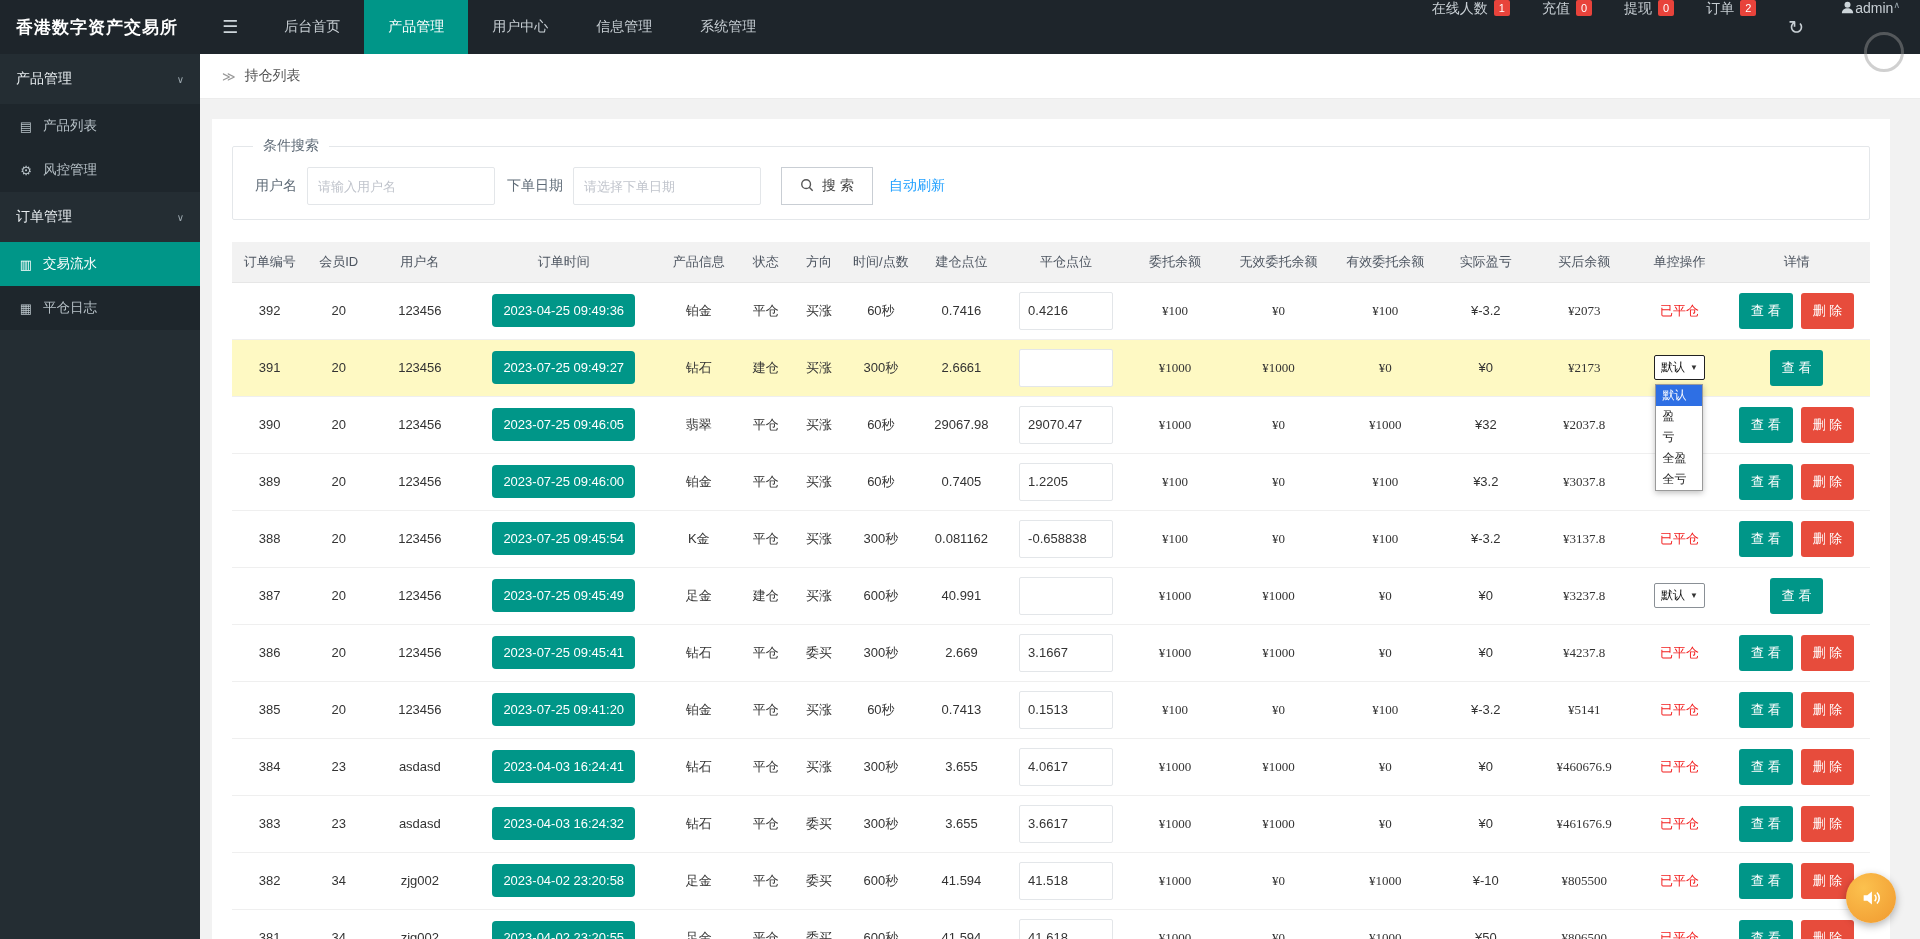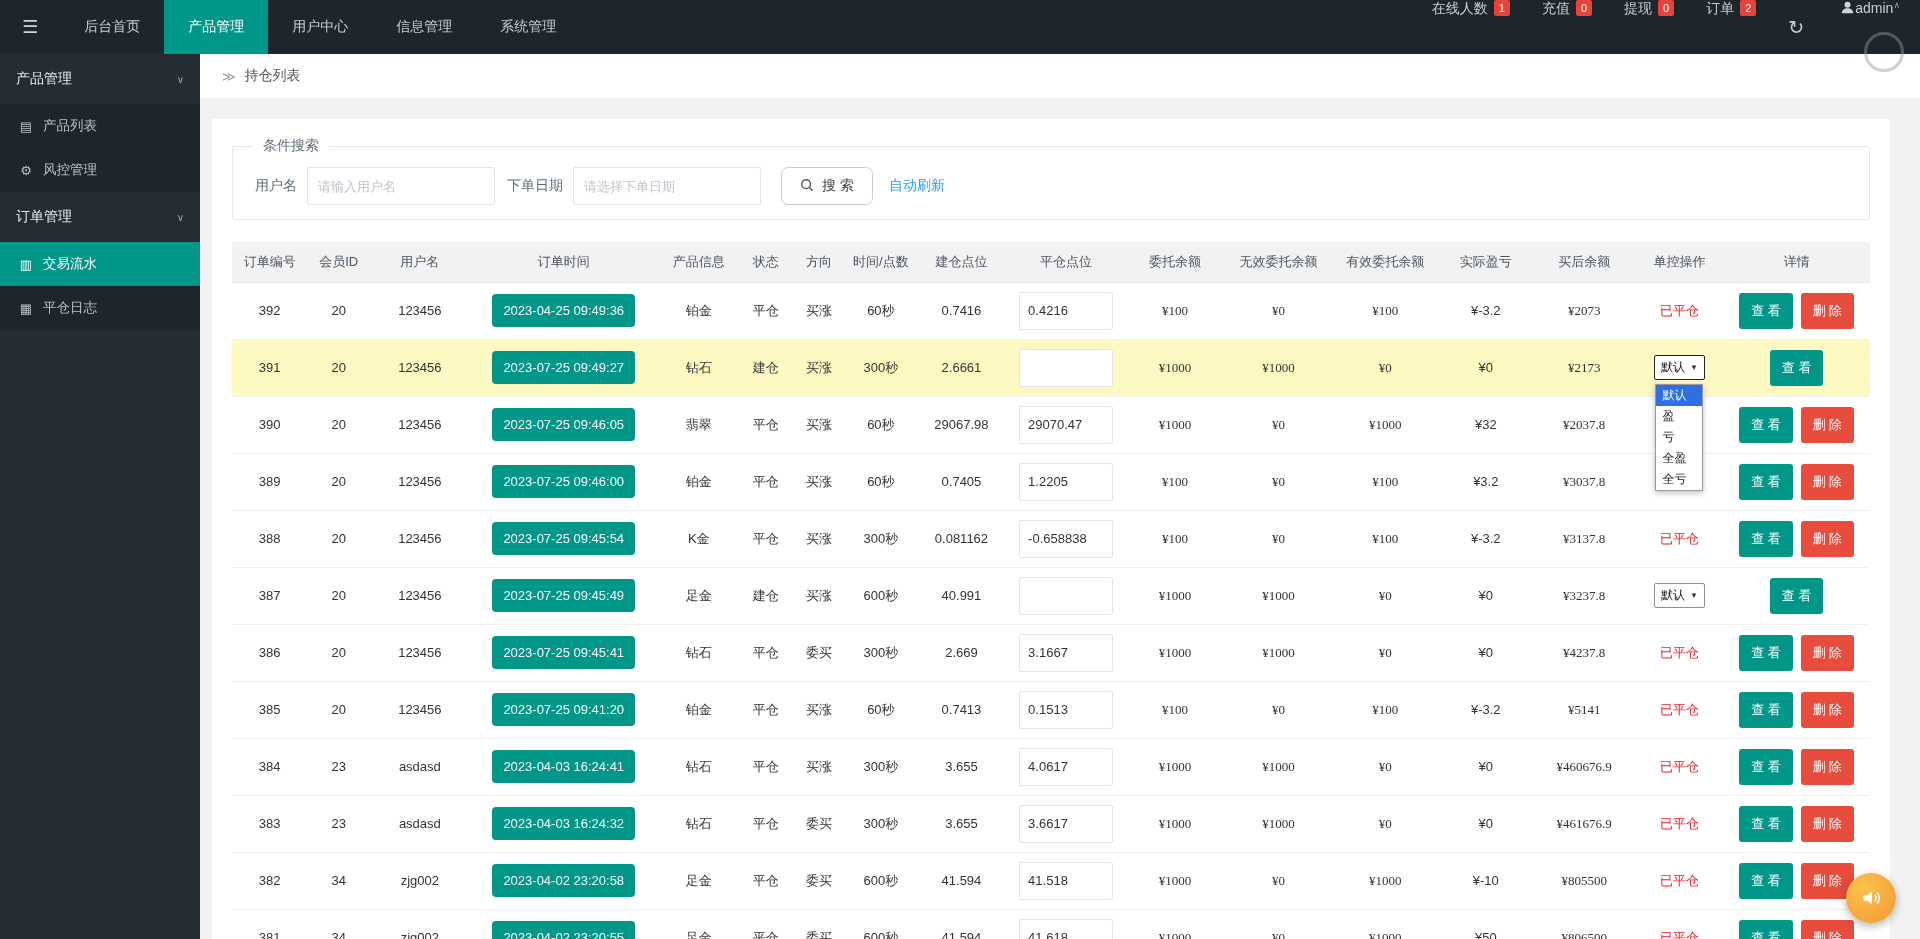--- a/index.html
+++ b/index.html
@@ -50,21 +50,21 @@
   
   .search-fieldset { margin:0 20px 0; border:1px solid #e4e7ea; border-radius:2px;
     padding:6px 10px 14px; }
   .search-fieldset legend { margin-left:10px; padding:0 10px; color:#5f6b77; font-size:14px; }
   .search-form { display:flex; align-items:center; padding-top:6px; }
   .sf-label { font-size:14px; color:#5f6b77; margin:0 10px 0 12px; white-space:nowrap; }
   .sf-input { width:188px; height:38px; border:1px solid #e3e6e9; border-radius:2px;
     padding:0 10px; font-size:13px; color:#333; outline:none; }
   .sf-input::placeholder { color:#c0c4cc; }
   .search-btn { margin-left:20px; height:38px; display:flex; align-items:center; gap:8px;
-    padding:0 18px; background:#fff; border:1px solid #c9ced4; border-radius:7px;
+    padding:0 18px; background:#fff; border:1px solid #c9ced4; border-radius:0;
     font-size:14px; color:#444; cursor:pointer; font-family:inherit; }
   .auto-refresh { margin-left:16px; color:var(--link); font-size:14px;
     text-decoration:none; cursor:pointer; }
 
   
   .data-table { width:calc(100% - 40px); margin:22px 20px 0; border-collapse:collapse;
     table-layout:fixed; }
   .data-table thead th { background:#f2f2f2; height:40px; font-size:13px; color:#4d5560;
     font-weight:normal; text-align:center; border-bottom:1px solid #e6e6e6;
     padding:0 2px; white-space:nowrap; overflow:hidden; }
@@ -86,21 +86,21 @@
   .close-input { width:94px; height:38px; border:1px solid #e3e6e9; border-radius:2px;
     padding:0 8px; font-size:13px; color:#333; background:#fff; outline:none; }
   .money { color:var(--red);font-family:Liberation Serif, serif; }
   .profit { color:var(--green); }
   .dir-rise { color:var(--red); }
   .dir-entrust { color:var(--blue); }
   .closed-text { color:var(--red); }
   .btn { border:none; border-radius:3px; color:#fff; font-size:13px; padding:9px 12px;
     cursor:pointer; margin:0 4px; font-family:inherit; }
   .btn.view { background:var(--teal); }
-  .btn.del { background:var(--del);font-family:Liberation Serif, serif; }
+  .btn.del { background:var(--del); }
 
   .ctrl-cell { position:relative; }
   .fake-select { display:inline-flex; align-items:center; gap:5px; border:1px solid #8a9096;
     border-radius:2px; padding:3px 6px; font-size:12px; color:#111; background:#fff;
     cursor:pointer; }
   .fake-select.focus { border-color:#222; }
   .sel-caret { font-size:8px; color:#333; }
   .dropdown { position:absolute; left:50%; transform:translateX(-50%); top:44px;
     width:48px; background:#fff; border:1px solid #9a9a9a;
     box-shadow:0 2px 6px rgba(0,0,0,.25); z-index:40; text-align:left; }
@@ -112,20 +112,21 @@
     border-radius:50%; background:radial-gradient(circle at 35% 30%, #fcc14e, #f0992f);
     display:flex; align-items:center; justify-content:center;
     box-shadow:0 3px 8px rgba(0,0,0,.3); z-index:200; cursor:pointer; }
   .watermark { position:fixed; top:32px; right:16px; width:40px; height:40px;
     border:3px solid rgba(150,150,150,.45); border-radius:50%; z-index:300; }
 </style>
 </head>
 <body>
 
 <header class="navbar">
+  <div class="brand">香港数字资产交易所</div>
   <div class="hamburger">☰</div>
   <nav class="topmenu" id="topmenu">
       <a class="topmenu-item">后台首页</a>
       <a class="topmenu-item active">产品管理</a>
       <a class="topmenu-item">用户中心</a>
       <a class="topmenu-item">信息管理</a>
       <a class="topmenu-item">系统管理</a>
     </nav>
   <div class="nav-right">
     <div class="nav-stats" id="navstats">

